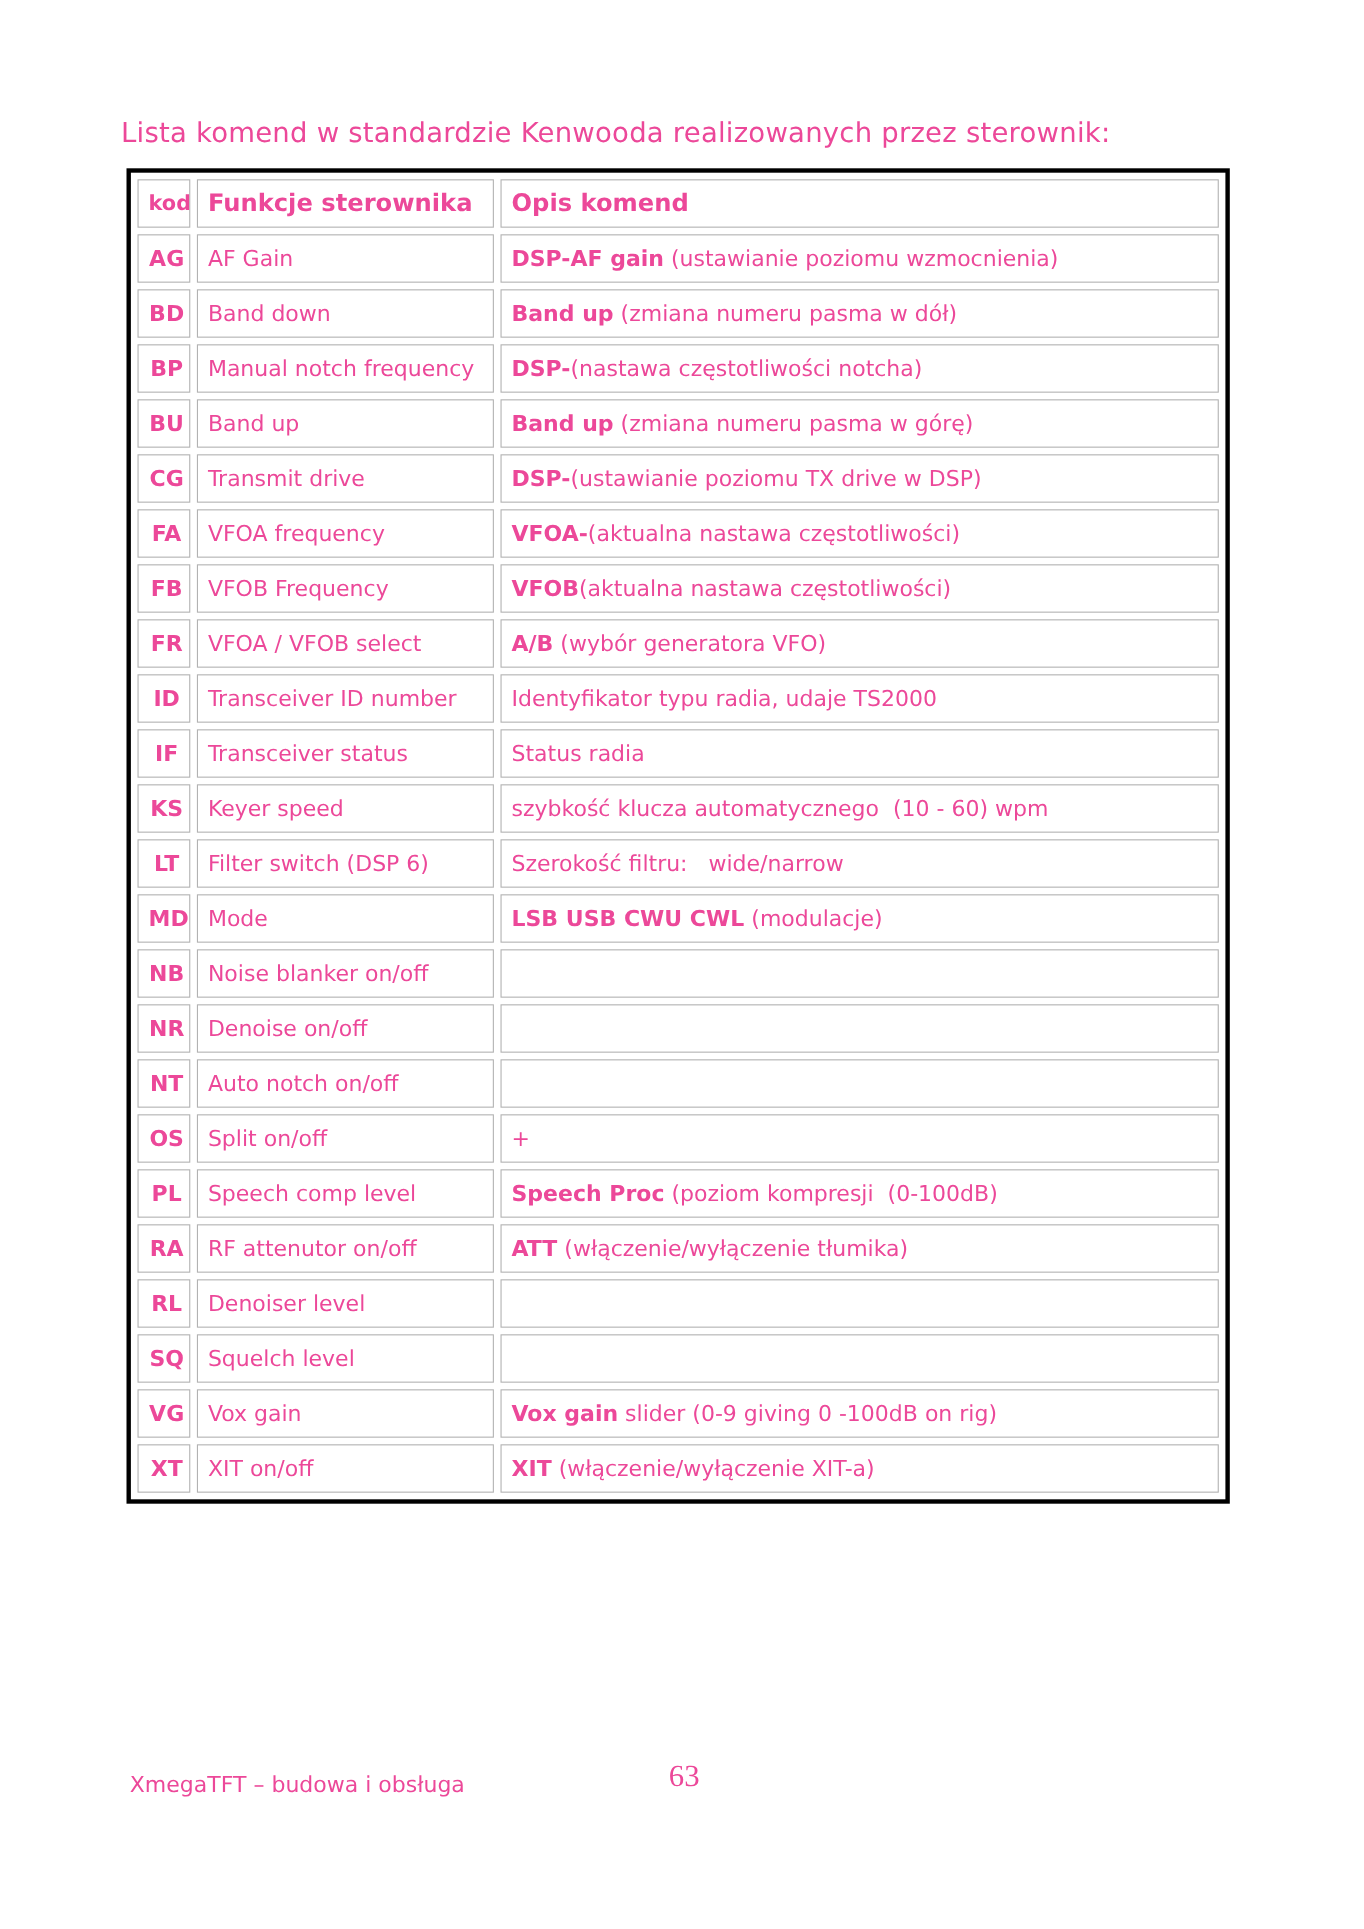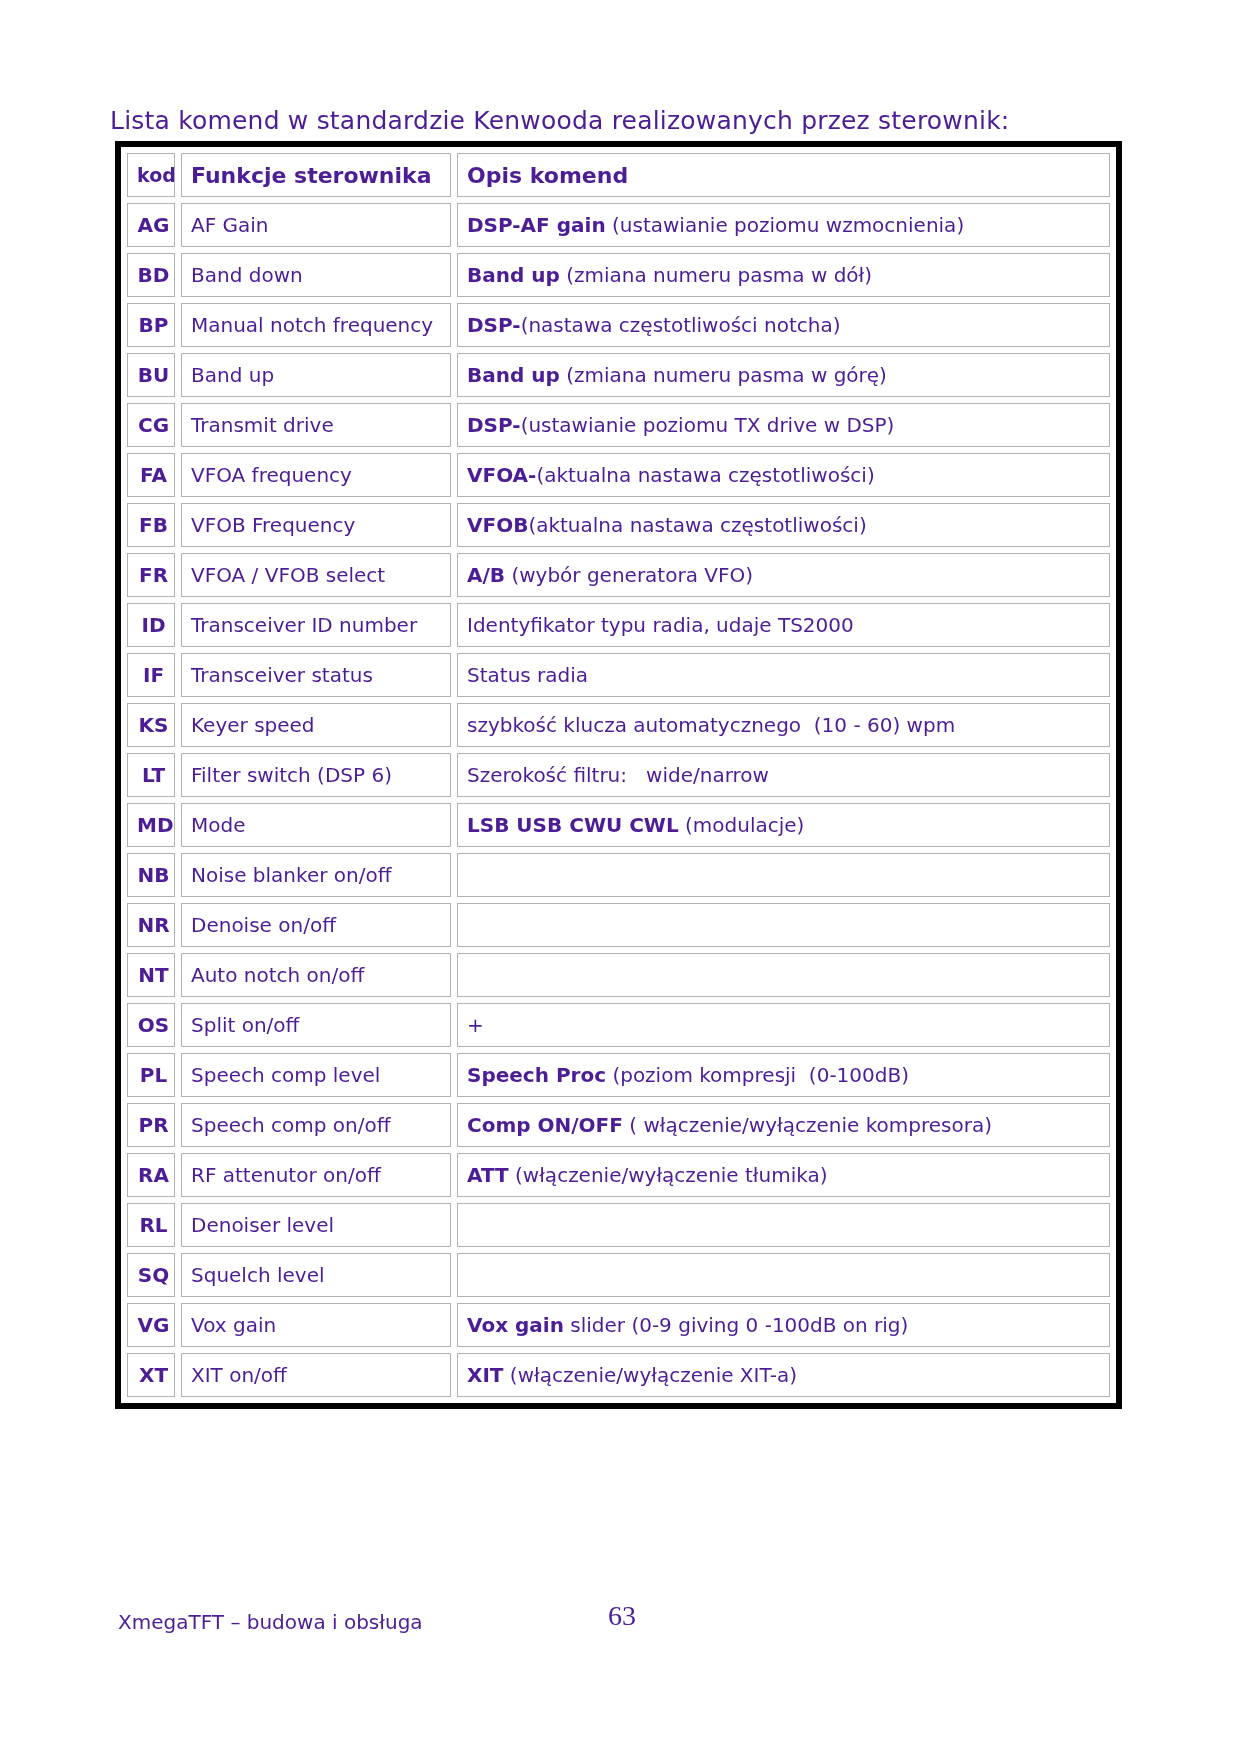--- a/index.html
+++ b/index.html
@@ -6,40 +6,40 @@
     margin: 0;
     padding: 0;
     background: #ffffff;
   }
   .page {
     position: relative;
     width: 1240px;
     height: 1754px;
     background: #ffffff;
     font-family: "DejaVu Sans", sans-serif;
-    color: #4c1d95;
+    color: #ec4899;
     overflow: hidden;
   }
   .title {
     position: absolute;
     left: 110px;
     top: 106px;
     font-size: 25px;
     letter-spacing: 0.2px;
     white-space: nowrap;
   }
   table.cmd-table {
     position: absolute;
     left: 115px;
-    top: 141px;
+    top: 153px;
     width: 997px;
     table-layout: fixed;
     border-collapse: separate;
     border-spacing: 6px;
-    border: 6px solid #000000;
+    border: 4px solid #000000;
   }
   table.cmd-table col.col-kod  { width: 48px; }
   table.cmd-table col.col-fn   { width: 270px; }
   table.cmd-table col.col-desc { width: 653px; }
   table.cmd-table th,
   table.cmd-table td {
     box-sizing: border-box;
     height: 44px;
     border: 1px solid #b2b2b2;
     background: #ffffff;
@@ -195,25 +195,20 @@
           <td class="c-kod">OS</td>
           <td class="c-fn">Split on/off</td>
           <td class="c-desc"><b></b><span>+</span></td>
         </tr>
         <tr>
           <td class="c-kod">PL</td>
           <td class="c-fn">Speech comp level</td>
           <td class="c-desc"><b>Speech Proc</b><span> (poziom kompresji  (0-100dB)</span></td>
         </tr>
         <tr>
-          <td class="c-kod">PR</td>
-          <td class="c-fn">Speech comp on/off</td>
-          <td class="c-desc"><b>Comp ON/OFF</b><span> ( włączenie/wyłączenie kompresora)</span></td>
-        </tr>
-        <tr>
           <td class="c-kod">RA</td>
           <td class="c-fn">RF attenutor on/off</td>
           <td class="c-desc"><b>ATT</b><span> (włączenie/wyłączenie tłumika)</span></td>
         </tr>
         <tr>
           <td class="c-kod">RL</td>
           <td class="c-fn">Denoiser level</td>
           <td class="c-desc"><b></b><span></span></td>
         </tr>
         <tr>

